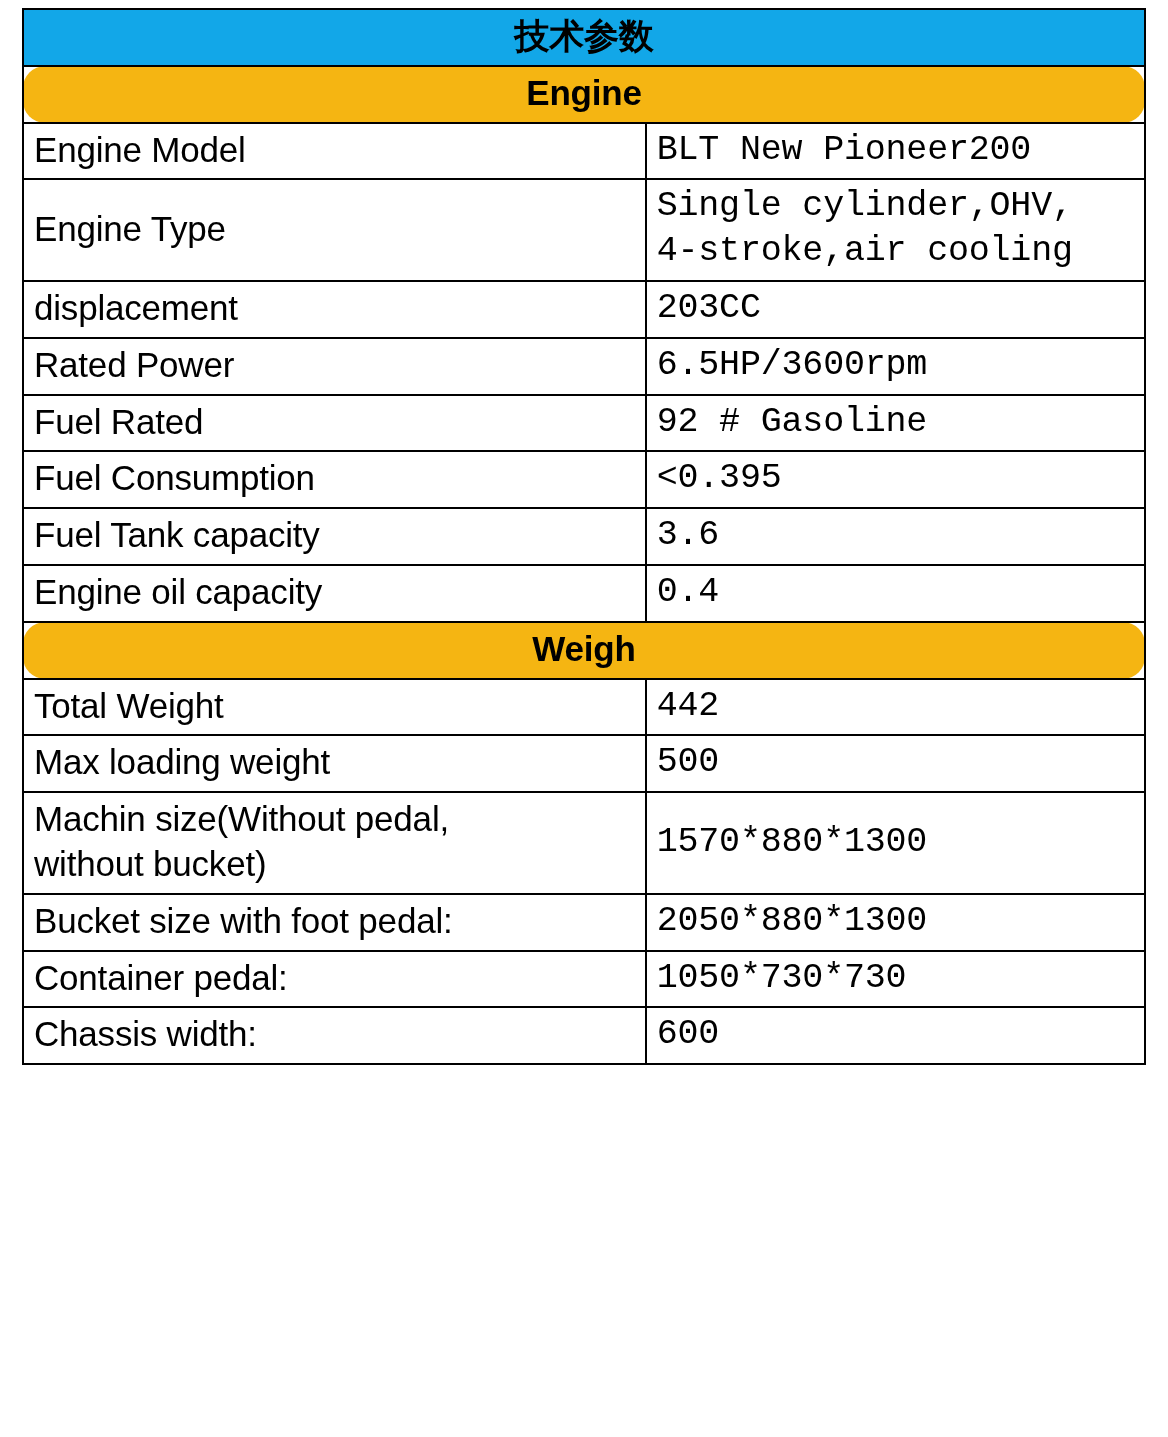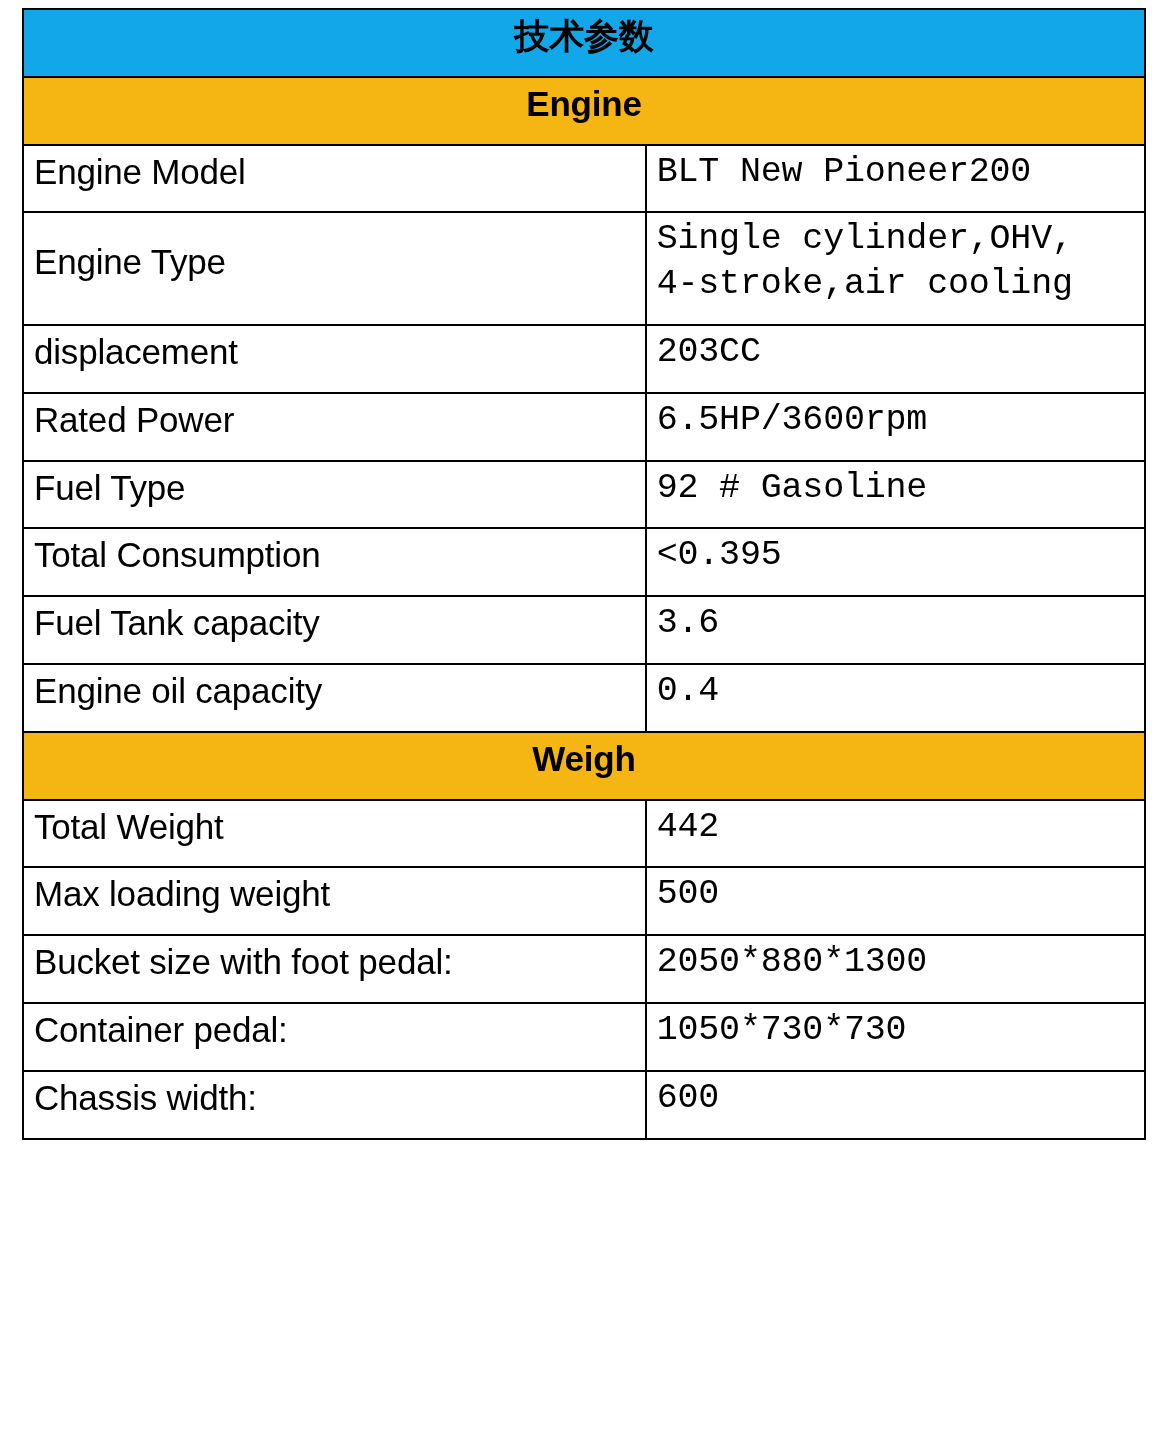--- a/index.html
+++ b/index.html
@@ -20,40 +20,41 @@
   }
   table.spec {
     width: 100%;
     border-collapse: collapse;
     table-layout: fixed;
   }
   table.spec col.c1 { width: 55.5%; }
   table.spec col.c2 { width: 44.5%; }
   table.spec td {
     border: 2px solid #000000;
-    padding: 4px 10px 17px 10px;
+    padding: 4px 10px 6px 10px;
     font-size: 35px;
     line-height: 1.28;
     vertical-align: middle;
     letter-spacing: -0.2px;
   }
   .title-row td {
     background: #12a7e8;
     text-align: center;
     font-weight: bold;
     font-size: 40px;
     padding: 12px 10px 16px 10px;
     letter-spacing: 1px;
   }
   .section-row td {
     background: #f5b512;
     text-align: center;
     font-weight: bold;
     font-size: 38px;
     padding: 8px 10px 12px 10px;
+    border-radius: 22px;
   }
   .label {
     font-weight: normal;
   }
   .value {
     font-weight: normal;
     font-family: Liberation Mono, monospace;
   }
   .twoline {
     line-height: 1.58;
@@ -87,25 +88,25 @@
       </tr>
       <tr>
         <td class="label">displacement</td>
         <td class="value">203CC</td>
       </tr>
       <tr>
         <td class="label">Rated Power</td>
         <td class="value">6.5HP/3600rpm</td>
       </tr>
       <tr>
-        <td class="label">Fuel Type</td>
+        <td class="label">Fuel Rated</td>
         <td class="value">92 # Gasoline</td>
       </tr>
       <tr>
-        <td class="label">Total Consumption</td>
+        <td class="label">Fuel Consumption</td>
         <td class="value">&lt;0.395</td>
       </tr>
       <tr>
         <td class="label">Fuel Tank capacity</td>
         <td class="value">3.6</td>
       </tr>
       <tr>
         <td class="label">Engine oil capacity</td>
         <td class="value">0.4</td>
       </tr>
@@ -116,20 +117,24 @@
 
       <tr>
         <td class="label">Total Weight</td>
         <td class="value">442</td>
       </tr>
       <tr>
         <td class="label">Max loading weight</td>
         <td class="value">500</td>
       </tr>
       <tr>
+        <td class="label twoline">Machin size(Without pedal,<br>without bucket)</td>
+        <td class="value">1570*880*1300</td>
+      </tr>
+      <tr>
         <td class="label">Bucket size with foot pedal:</td>
         <td class="value">2050*880*1300</td>
       </tr>
       <tr>
         <td class="label">Container pedal:</td>
         <td class="value">1050*730*730</td>
       </tr>
       <tr>
         <td class="label">Chassis width:</td>
         <td class="value">600</td>

